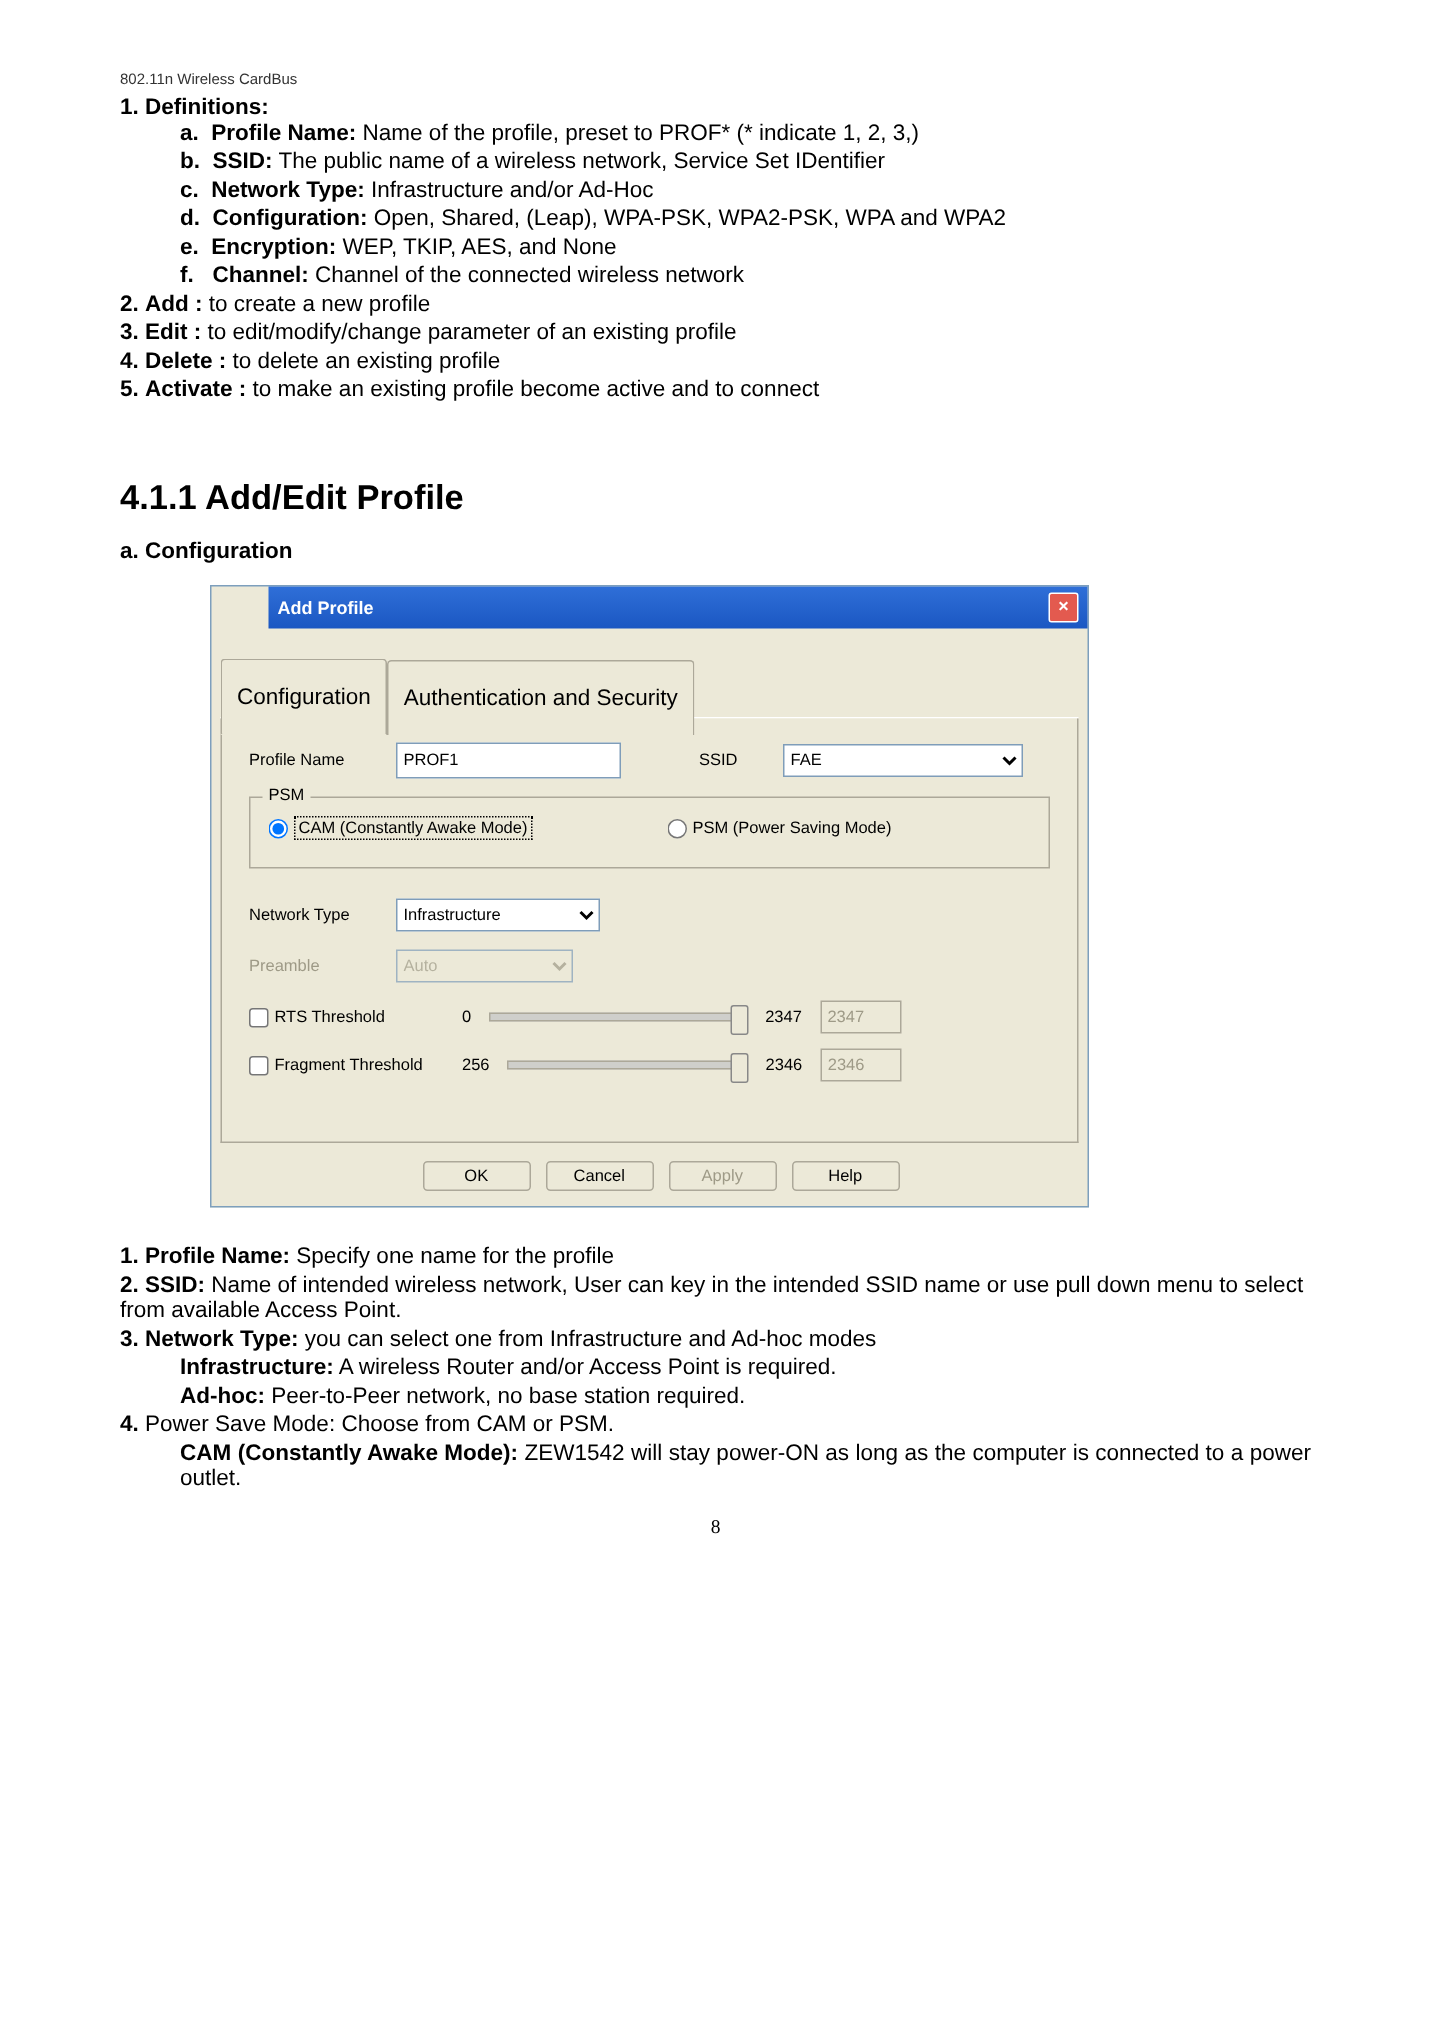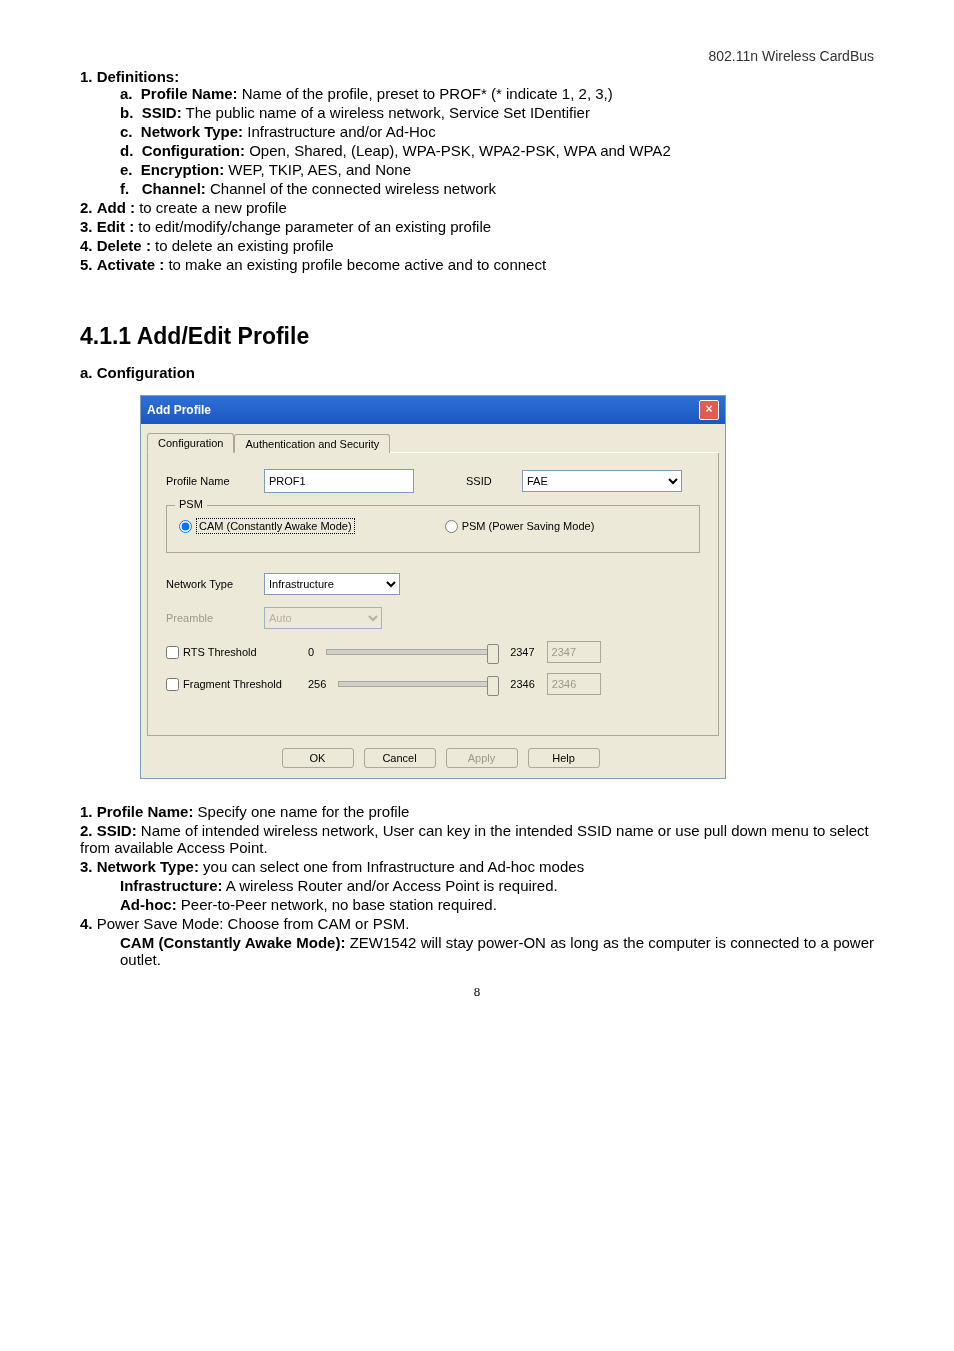--- a/index.html
+++ b/index.html
@@ -6,23 +6,23 @@
     margin: 0;
     padding: 48px 80px;
     font-family: Verdana, Geneva, sans-serif;
     font-size: 15px;
     color: #000;
     background: #fff;
     width: 954px;
     box-sizing: border-box;
   }
   .header-right {
-    text-align: right;
+    text-align: left;
     color: #333;
-    font-size: 14px;
+    font-size: 10px;
     margin-bottom: 4px;
   }
   ol.outer {
     margin: 0;
     padding-left: 0;
     list-style: none;
   }
   ol.outer > li {
     margin-bottom: 2px;
   }
@@ -58,20 +58,21 @@
   }
   .titlebar {
     background: linear-gradient(to bottom, #2f6fd8, #1b57c2);
     color: #fff;
     padding: 4px 6px;
     font-weight: bold;
     font-size: 12px;
     display: flex;
     justify-content: space-between;
     align-items: center;
+    margin-left: 38px;
   }
   .closebtn {
     width: 18px;
     height: 18px;
     background: #e35a4f;
     border: 1px solid #fff;
     color: #fff;
     font-weight: bold;
     font-size: 12px;
     line-height: 16px;
@@ -80,29 +81,29 @@
   }
   .tab-row {
     display: flex;
     padding-top: 8px;
     gap: 0;
     align-items: flex-end;
     border-bottom: 1px solid #fff;
     margin: 0 6px;
   }
   .tab {
-    padding: 3px 10px;
-    font-size: 11px;
+    padding: 16px 10px;
+    font-size: 15px;
     border: 1px solid #aca899;
     border-bottom: none;
     border-top-left-radius: 3px;
     border-top-right-radius: 3px;
     background: #ece9d8;
     position: relative;
-    top: 1px;
+    top: 12px;
   }
   .tab.active {
     background: #ece9d8;
     border-bottom: 1px solid #ece9d8;
     z-index: 2;
   }
   .panel {
     border: 1px solid #aca899;
     margin: 0 6px 6px 6px;
     padding: 16px 18px 30px 18px;

